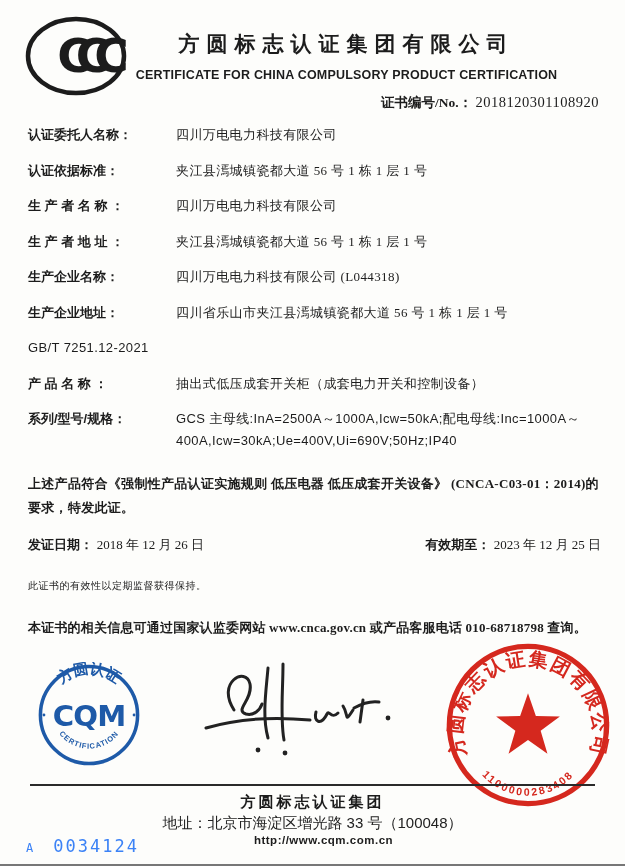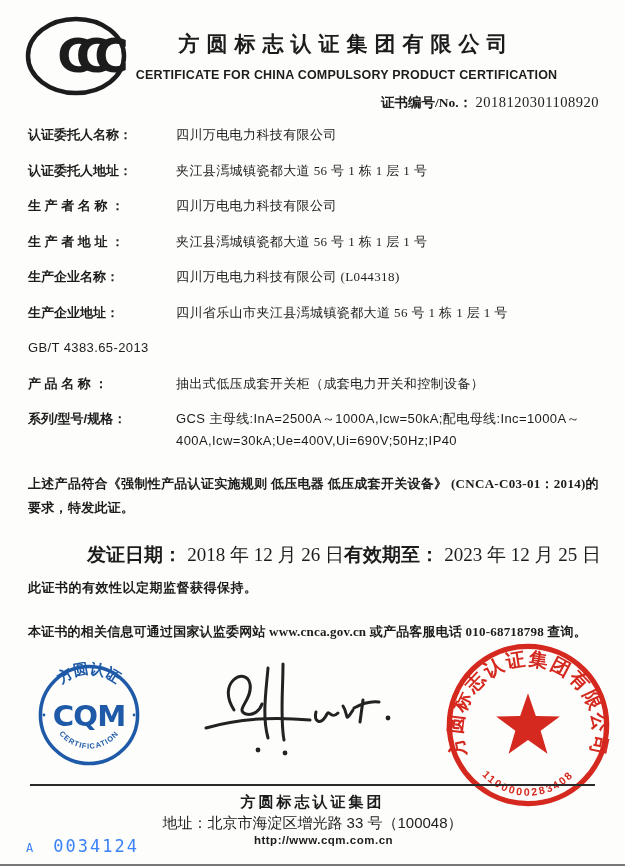--- a/index.html
+++ b/index.html
@@ -18,24 +18,24 @@
   .subtitle { margin-top:10px; font-size:12.5px; font-weight:bold; letter-spacing:0.2px; white-space:nowrap; }
   .cert-no { position:absolute; top:94px; right:26px; font-size:13.5px; font-weight:bold; }
   .cert-no .num { font-weight:normal; font-family:"Liberation Serif", serif; font-size:14.5px; letter-spacing:0.5px; }
 
   
   .fields { position:absolute; top:124px; left:28px; right:24px; }
   .field-row { display:flex; margin-bottom:13.5px; }
   .field-label { flex:0 0 148px; font-weight:bold; font-size:13px; line-height:22px; white-space:pre; }
   .field-value { flex:1; font-size:13px; line-height:22px; letter-spacing:0.4px; }
   .statement { margin-top:20px; font-size:13px; line-height:24px; font-weight:bold; letter-spacing:0.3px; }
-  .dates-row { display:flex; justify-content:flex-end; margin-top:22px; font-size:19px; }
+  .dates-row { display:flex; justify-content:space-between; margin-top:16px; font-size:13px; }
   .dates-row b { font-weight:bold; }
   .date-val { font-weight:normal; }
-  .validity { margin-top:11px; font-size:13px; font-weight:bold; letter-spacing:0.5px; }
+  .validity { margin-top:25px; font-size:10px; font-weight:normal; letter-spacing:0.5px; }
   .info-note { margin-top:26px; font-size:13px; font-weight:bold; letter-spacing:0.2px; }
 
   
   .seals { position:absolute; top:640px; left:0; right:0; height:150px; }
   .cqm-logo { position:absolute; left:36px; top:22px; }
   .signature { position:absolute; left:188px; top:12px; }
   .company-seal { position:absolute; right:12px; top:0; }
 
   
   .footer { position:absolute; top:784px; left:0; right:0; text-align:center; }
@@ -68,41 +68,41 @@
     <span>证书编号/No.：</span>
     <span class="num">2018120301108920</span>
   </div>
 
   <div class="fields">
     <div class="field-row">
       <span class="field-label">认证委托人名称：</span>
       <span class="field-value kai">四川万电电力科技有限公司</span>
     </div>
     <div class="field-row">
-      <span class="field-label">认证委托人地址：</span>
+      <span class="field-label">认证依据标准：</span>
       <span class="field-value kai">夹江县漹城镇瓷都大道 56 号 1 栋 1 层 1 号</span>
     </div>
     <div class="field-row">
       <span class="field-label">生 产 者 名 称 ：</span>
       <span class="field-value kai">四川万电电力科技有限公司</span>
     </div>
     <div class="field-row">
       <span class="field-label">生 产 者 地 址 ：</span>
       <span class="field-value kai">夹江县漹城镇瓷都大道 56 号 1 栋 1 层 1 号</span>
     </div>
     <div class="field-row">
       <span class="field-label">生产企业名称：</span>
       <span class="field-value kai">四川万电电力科技有限公司 (L044318)</span>
     </div>
     <div class="field-row">
       <span class="field-label">生产企业地址：</span>
       <span class="field-value kai">四川省乐山市夹江县漹城镇瓷都大道 56 号 1 栋 1 层 1 号</span>
     </div>
     <div class="field-row">
-      <span class="field-value">GB/T 4383.65-2013</span>
+      <span class="field-value">GB/T 7251.12-2021</span>
     </div>
     <div class="field-row">
       <span class="field-label">产 品 名 称 ：</span>
       <span class="field-value kai">抽出式低压成套开关柜（成套电力开关和控制设备）</span>
     </div>
     <div class="field-row">
       <span class="field-label">系列/型号/规格：</span>
       <span class="field-value">GCS 主母线:InA=2500A～1000A,Icw=50kA;配电母线:Inc=1000A～400A,Icw=30kA;Ue=400V,Ui=690V;50Hz;IP40</span>
     </div>
 

